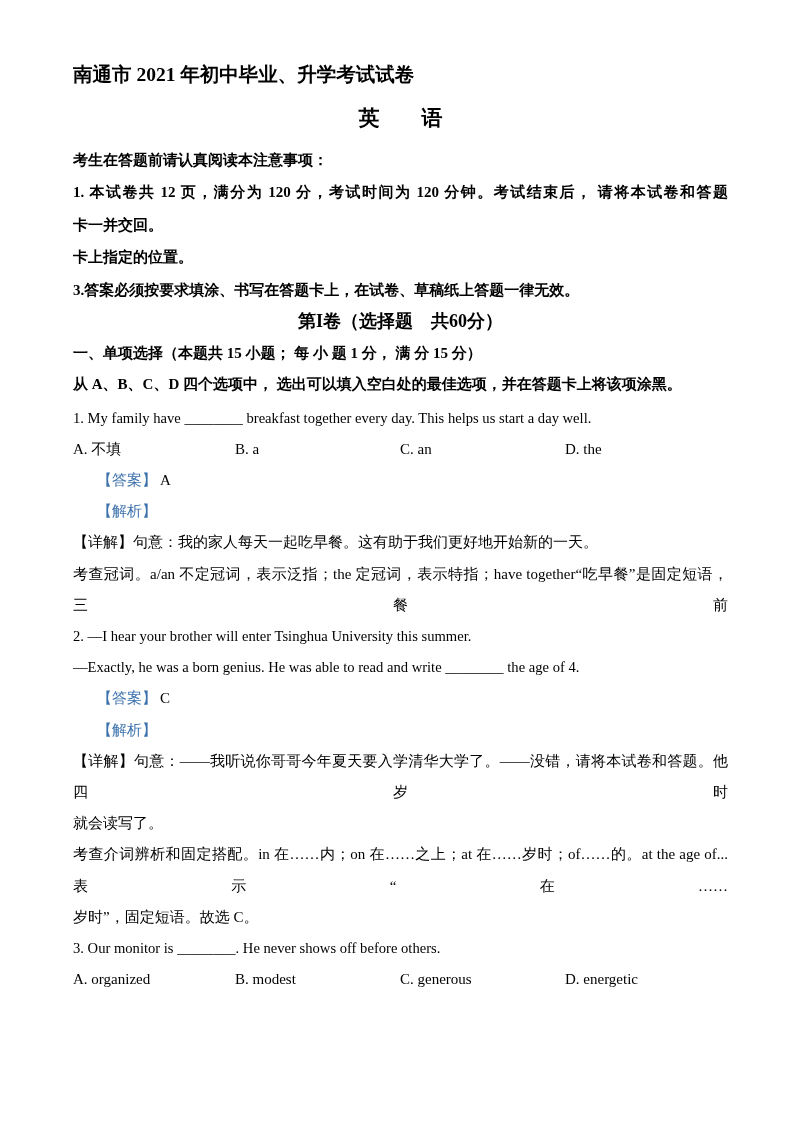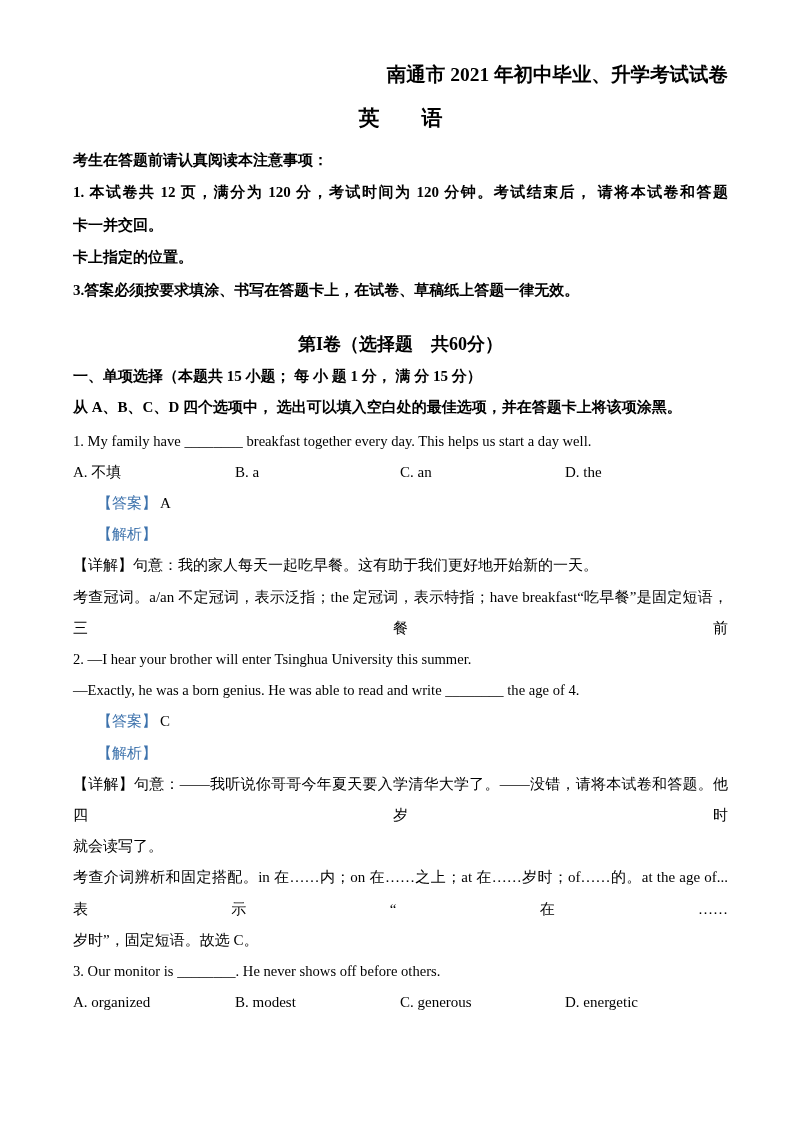--- a/index.html
+++ b/index.html
@@ -4,26 +4,26 @@
 <style>
   html, body { margin: 0; padding: 0; background: #ffffff; }
   body {
     width: 793px; height: 1122px;
     color: #000;
     font-family: "Liberation Serif", "DejaVu Serif", serif;
     overflow: hidden;
   }
   .page { box-sizing: border-box; width: 793px; height: 1122px; padding: 0 65px 0 73px; background: #fff; }
 
-  .title  { margin: 0; padding-top: 62px; text-align: right; font-weight: bold; font-size: 19.5px; line-height: 26px; }
+  .title  { margin: 0; padding-top: 62px; text-align: left; font-weight: bold; font-size: 19.5px; line-height: 26px; }
   .subject{ margin: 16px 0 0 0; text-align: center; font-weight: bold; font-size: 21px; line-height: 28px; }
 
   .ln { margin: 0; font-size: 15px; }
   .b  { font-weight: bold; }
-  .center { text-align: center; margin-top: 23px; }
+  .center { text-align: center; }
   .j  { text-align: justify; text-align-last: justify; }
   .blue { color: var(--accent-blue, #3D72AC); margin-left: 24px; }
   .ansv { margin-left: 3px; }
 
   .notice { margin-top: 12px; }
   .notice .ln { line-height: 32.4px; }
 
   .part { margin-top: 0; }
   .part .ln { line-height: 31.5px; }
   .part-title { font-size: 18px; }
@@ -62,21 +62,21 @@
     <p class="ln en">1. My family have ________ breakfast together every day. This helps us start a day well.</p>
     <div class="ln opts">
       <span>A. 不填</span>
       <span>B. a</span>
       <span>C. an</span>
       <span>D. the</span>
     </div>
     <p class="ln"><span class="blue">【答案】</span><span class="ansv">A</span></p>
     <p class="ln"><span class="blue">【解析】</span></p>
     <p class="ln">【详解】句意：我的家人每天一起吃早餐。这有助于我们更好地开始新的一天。</p>
-    <p class="ln j">考查冠词。a/an 不定冠词，表示泛指；the 定冠词，表示特指；have breakfast“吃早餐”是固定短语，三餐前</p>
+    <p class="ln j">考查冠词。a/an 不定冠词，表示泛指；the 定冠词，表示特指；have together“吃早餐”是固定短语，三餐前</p>
 
     <p class="ln en">2. —I hear your brother will enter Tsinghua University this summer.</p>
     <p class="ln en">—Exactly, he was a born genius. He was able to read and write ________ the age of 4.</p>
     <p class="ln"><span class="blue">【答案】</span><span class="ansv">C</span></p>
     <p class="ln"><span class="blue">【解析】</span></p>
     <p class="ln j">【详解】句意：——我听说你哥哥今年夏天要入学清华大学了。——没错，请将本试卷和答题。他四岁时</p>
     <p class="ln">就会读写了。</p>
     <p class="ln j">考查介词辨析和固定搭配。in 在……内；on 在……之上；at 在……岁时；of……的。at the age of...表示“在……</p>
     <p class="ln">岁时”，固定短语。故选 C。</p>
 

